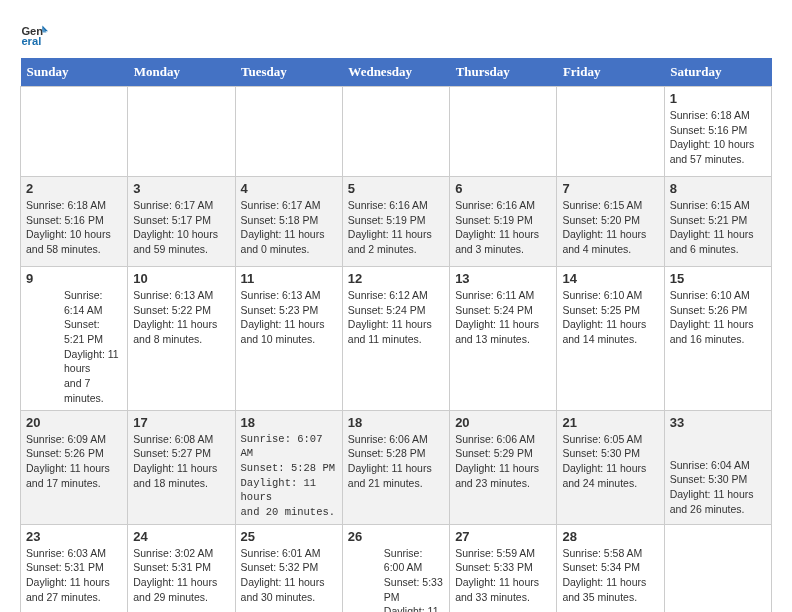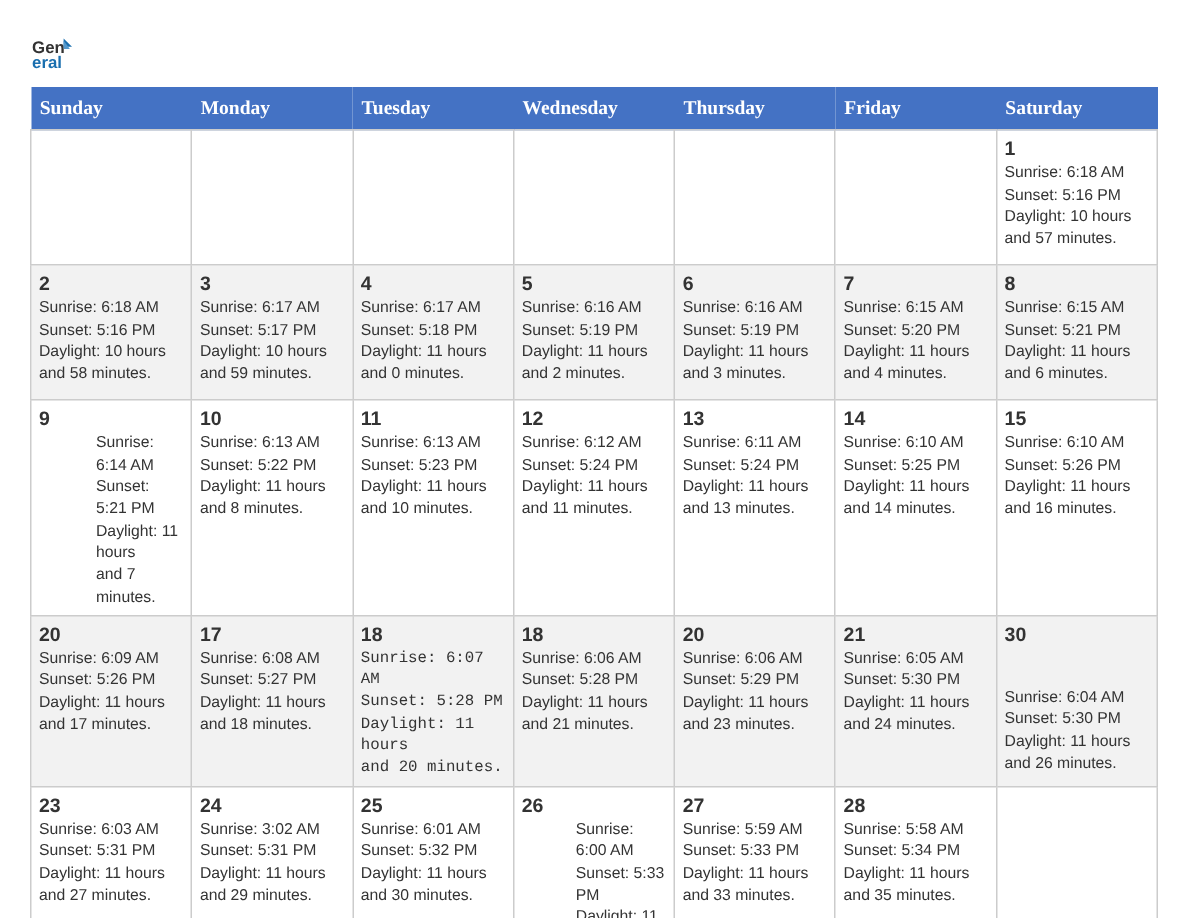--- a/index.html
+++ b/index.html
@@ -277,21 +277,21 @@
 and 23 minutes.</div>
         </td>
         <td>
           <span class="day-number">21</span>
           <div class="day-info" style="white-space: pre-line;">Sunrise: 6:05 AM
 Sunset: 5:30 PM
 Daylight: 11 hours
 and 24 minutes.</div>
         </td>
         <td>
-          <span class="day-number">30</span>
+          <span class="day-number">33</span>
           <div class="day-info" style="white-space: pre-line; margin-top: 28px;">Sunrise: 6:04 AM
 Sunset: 5:30 PM
 Daylight: 11 hours
 and 26 minutes.</div>
         </td>
       </tr>
       <tr>
         <td>
           <span class="day-number">23</span>
           <div class="day-info" style="white-space: pre-line;">Sunrise: 6:03 AM

